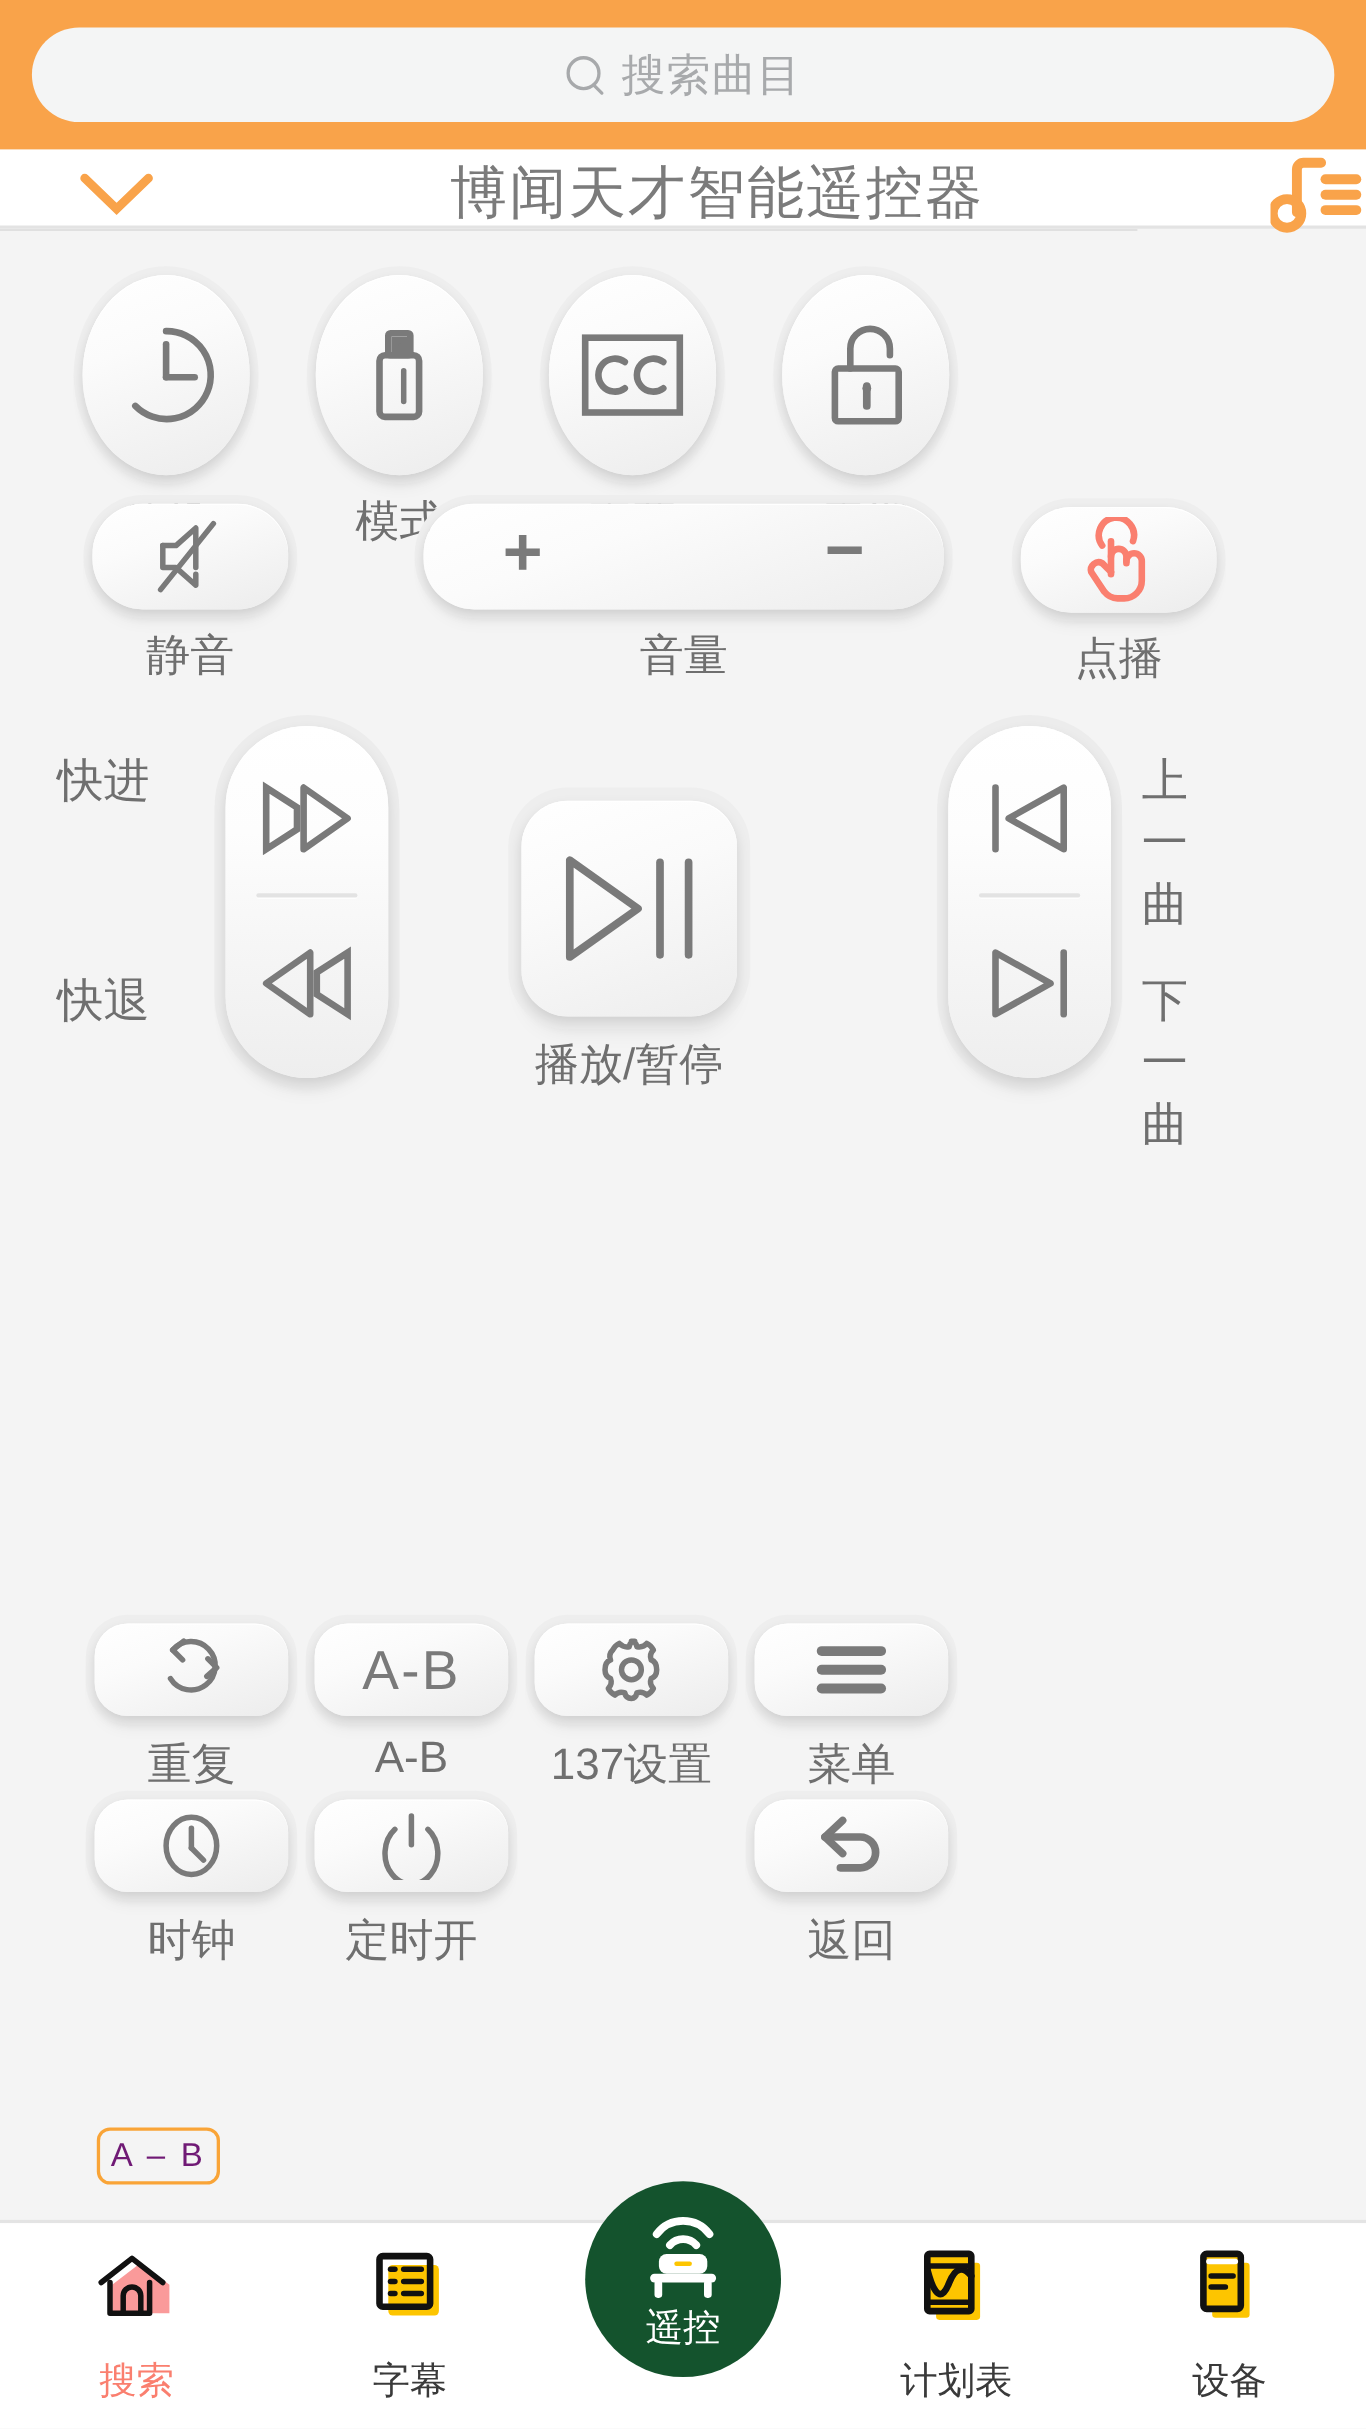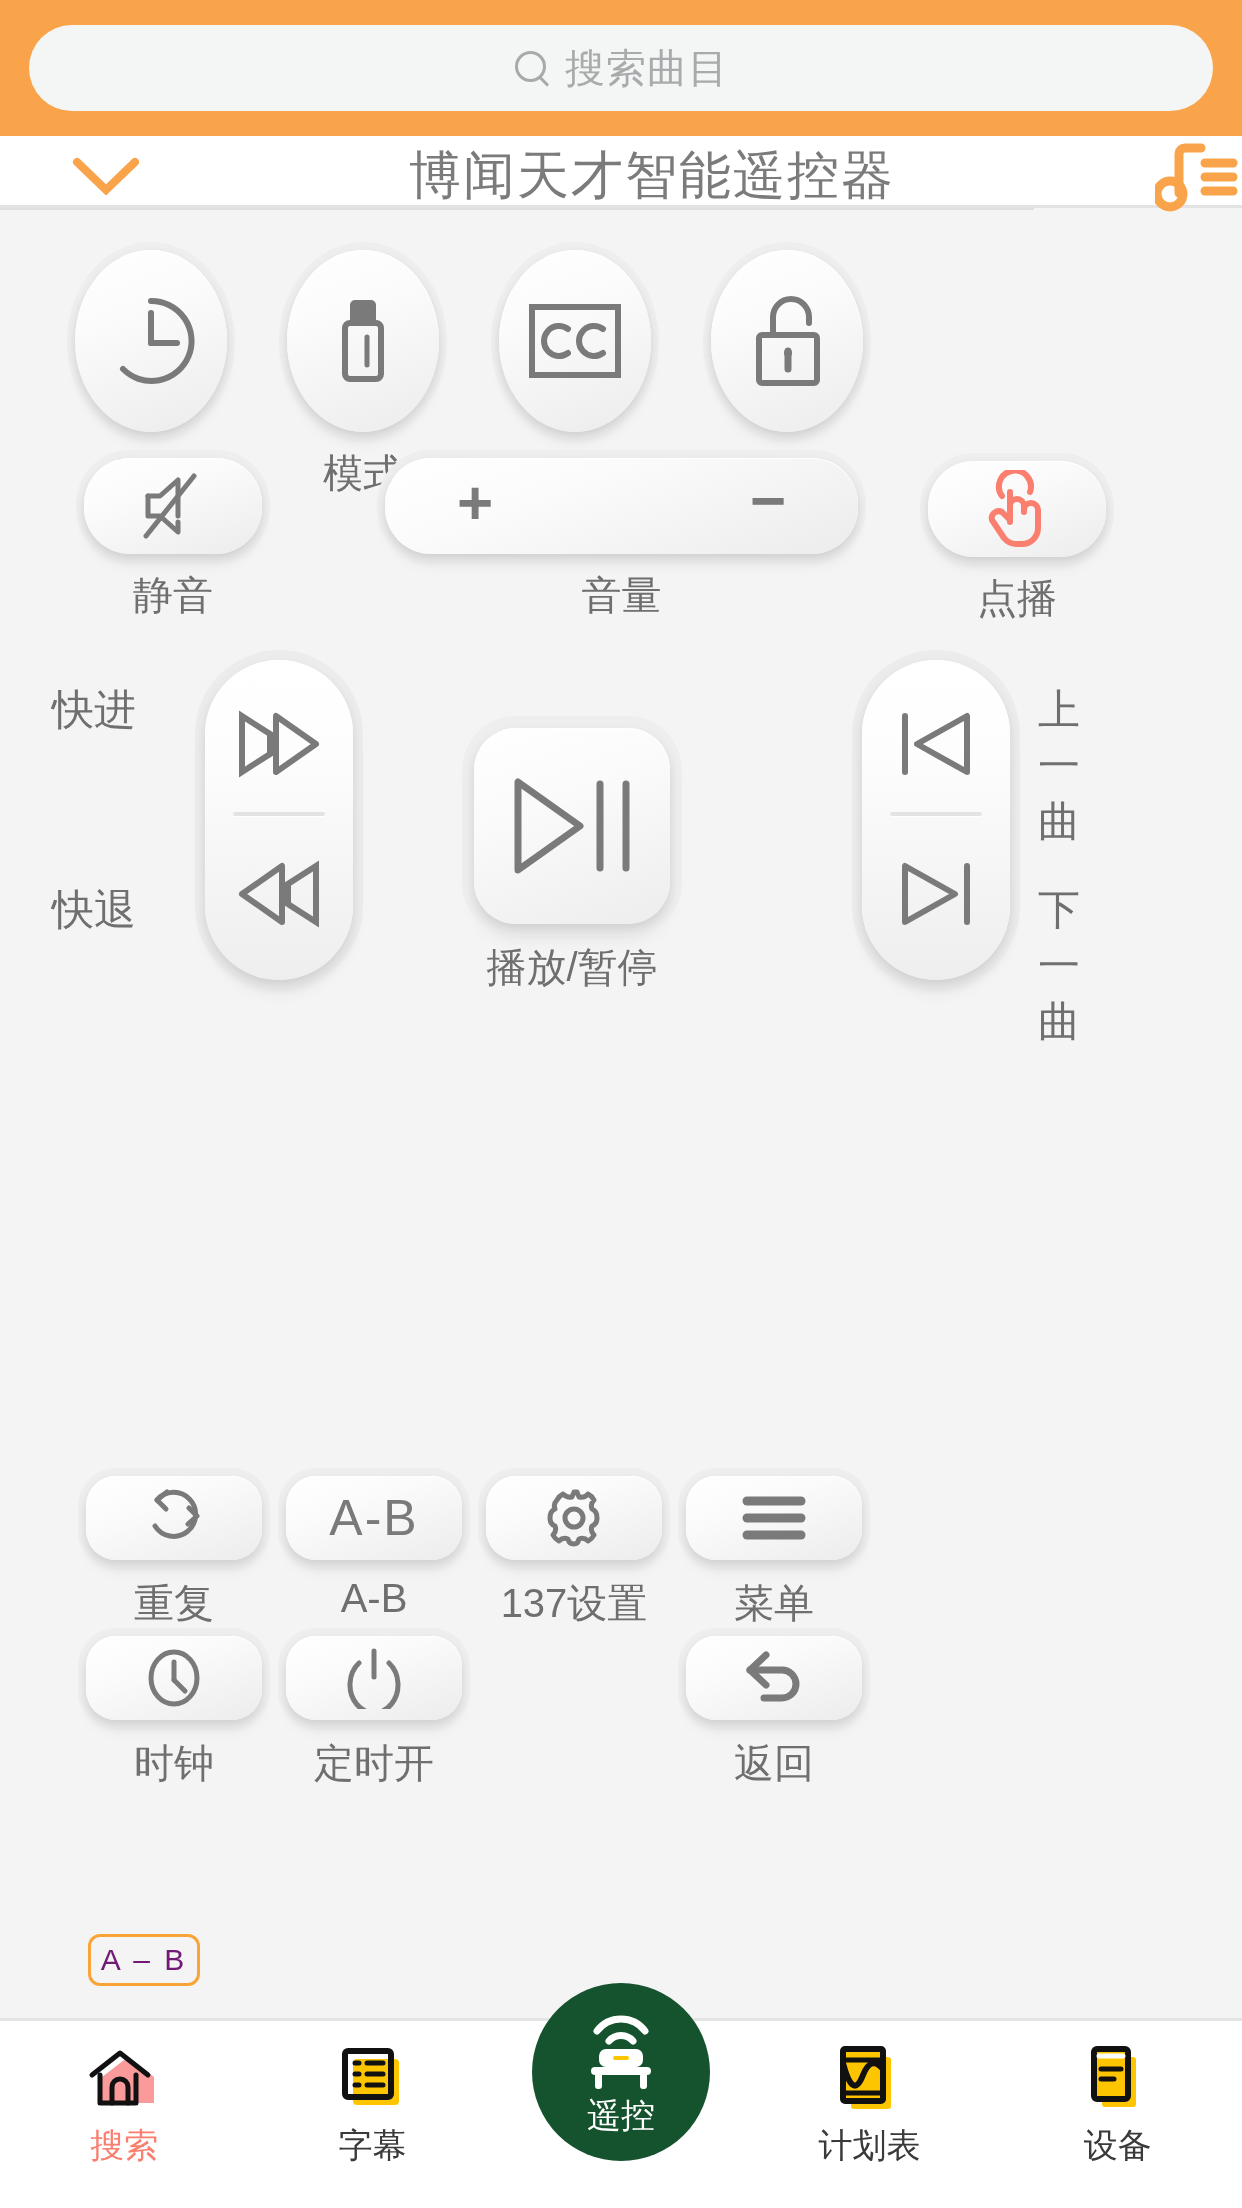--- a/index.html
+++ b/index.html
@@ -140,21 +140,21 @@
   .navbar {
     position: absolute; left: 0; bottom: 0; width: 1242px; height: 190px;
     background: #ffffff; border-top: 3px solid #e4e4e4;
     display: flex; align-items: flex-start;
   }
   .navitem {
     flex: 1; height: 100%; display: flex; flex-direction: column;
     align-items: center; justify-content: flex-start; padding-top: 22px;
     cursor: pointer; position: relative;
   }
-  .navlabel { font-size: 34px; color: #3a3a3a; margin-top: 10px; }
+  .navlabel { font-size: 34px; color: #3a3a3a; margin-top: 28px; }
   .navlabel.active { color: #fa7f6f; }
   .navicon { height: 70px; display: flex; align-items: center; justify-content: center; }
 
   .fab {
     position: absolute; left: 50%; transform: translateX(-50%);
     top: -38px; width: 178px; height: 178px; border-radius: 50%;
     background: #14532d;
     display: flex; flex-direction: column; align-items: center; justify-content: center; font-family: Liberation Mono, monospace;
   }
   .fab .navlabel { color: #ffffff; margin-top: 2px; }

